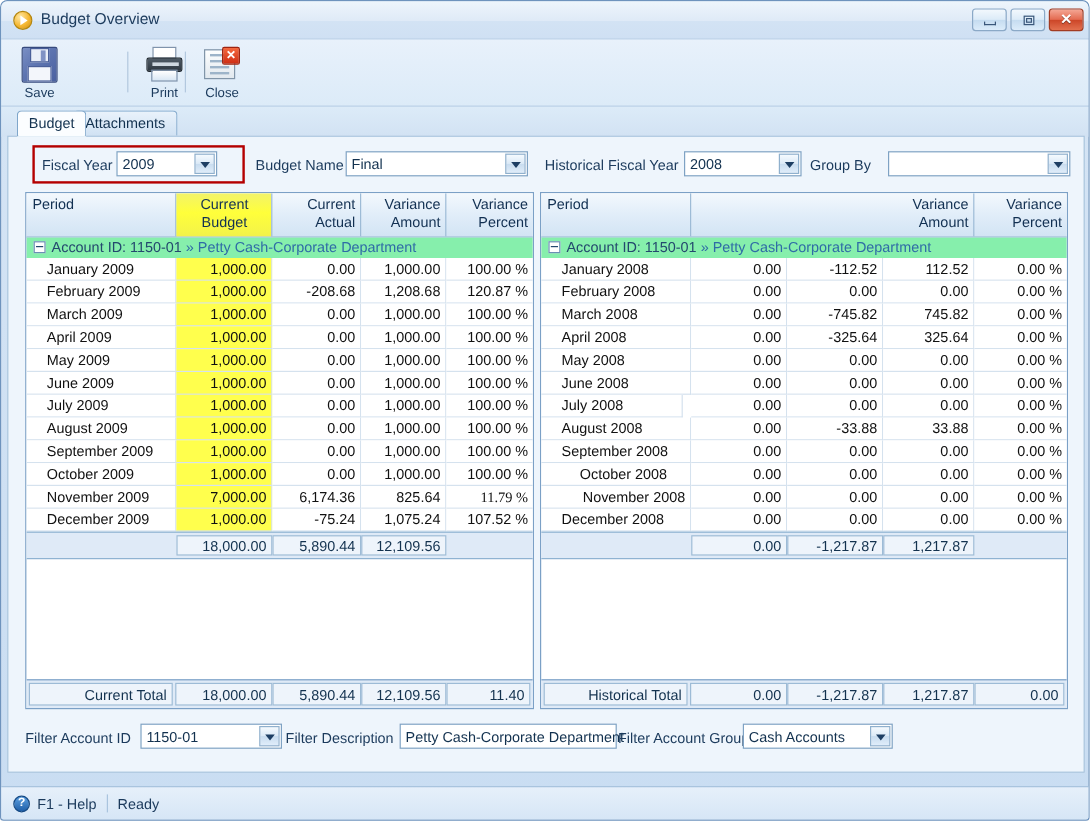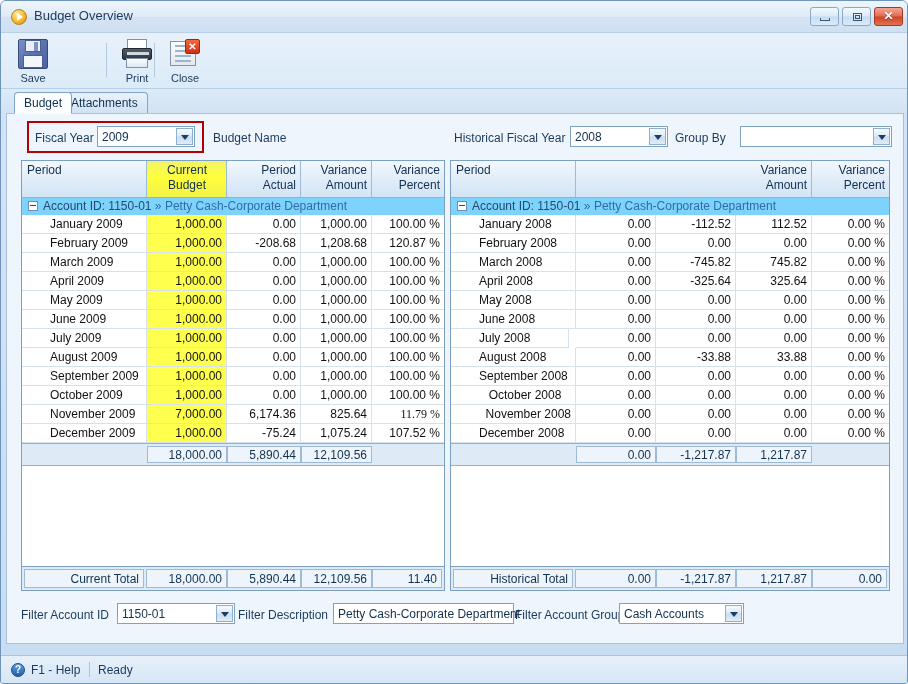--- a/index.html
+++ b/index.html
@@ -311,21 +311,21 @@
   .hcell.num { text-align: right; }
   .hcell.hl {
     background: linear-gradient(to bottom, #f2f36a 0%, #ffff3a 45%, #f2f24a 100%);
     border-right: 1px solid #9dbbd6;
     text-align: center;
   }
 
   .grp-row {
     position: absolute; left: 0; height: 17px;
     width: 100%;
-    background: #7dd3fc;
+    background: #86efac;
     font-size: 12px;
     color: #2f6ca6;
     white-space: nowrap;
   }
   .grp-exp {
     position: absolute; left: 6px; top: 3px;
     width: 10px; height: 10px;
     border: 1px solid #6a8fb4;
     background: #ffffff;
     box-sizing: border-box;
@@ -346,21 +346,21 @@
     border-right: 1px solid #d5e2ee;
     border-bottom: 1px solid #d5e2ee;
     font-size: 12px;
     color: #111111;
     padding: 2px 4px 0 5px;
     white-space: nowrap;
     background: #ffffff;
   }
   .cell.num { text-align: right; }
   .cell.hl { background: #ffff4d; }
-  .cell.period { padding-left: 28px; }
+  .cell.period { padding-left: 17px; }
 
   
   .subtotal {
     position: absolute; left: 0; height: 21px; width: 100%;
     background: #dfeaf7;
     border-top: 1px solid #8fb3d2;
     border-bottom: 1px solid #8fb3d2;
   }
   .sub-cell {
     position: absolute; top: 2px; height: 17px;
@@ -486,46 +486,50 @@
   </div>
 
   <div class="tabstrip">
     <div class="tab active" style="left:13px;">Budget</div>
     <div class="tab" style="left:60px;">Attachments</div>
   </div>
 
   <div class="panel">
 
     <div class="lbl" style="left:28px; top:17px;">Fiscal Year</div>
-    <div class="combo" style="left:90px; top:12px; width:98px;">
+    <div class="combo" style="left:90px; top:12px; width:84px;">
       <span class="val">2009</span>
       <span class="arrow"></span>
     </div>
     <div class="redbox" style="left:20px; top:7px; width:177px; height:32px;"></div>
 
     <div class="lbl" style="left:206px; top:17px;">Budget Name</div>
+    <div class="combo" style="left:281px; top:12px; width:152px;">
+      <span class="val">Final</span>
+      <span class="arrow"></span>
+    </div>
 
     <div class="lbl" style="left:447px; top:17px;">Historical Fiscal Year</div>
     <div class="combo" style="left:563px; top:12px; width:98px;">
       <span class="val">2008</span>
       <span class="arrow"></span>
     </div>
 
     <div class="lbl" style="left:668px; top:17px;">Group By</div>
     <div class="combo" style="left:733px; top:12px; width:152px;">
       <span class="val"></span>
       <span class="arrow"></span>
     </div>
 
     <div class="grid" style="left:14px; top:46px; width:424px; height:431px;">
 
       <div class="grid-hdr">
         <div class="hcell" style="left:0;   width:125px;">Period</div>
         <div class="hcell num hl" style="left:125px; width:80px;">Current Budget</div>
-        <div class="hcell num" style="left:205px; width:74px;">Period Actual</div>
+        <div class="hcell num" style="left:205px; width:74px;">Current Actual</div>
         <div class="hcell num" style="left:279px; width:71px;">Variance Amount</div>
         <div class="hcell num" style="left:350px; width:72px; border-right:none;">Variance Percent</div>
       </div>
 
       <div class="grp-row" style="top:37px;">
         <span class="grp-exp"></span>
         <span class="grp-txt">
           <span class="dark">Account ID: 1150-01</span>
           <span class="sep">»</span>
           <span class="sep">Petty Cash-Corporate Department</span>

